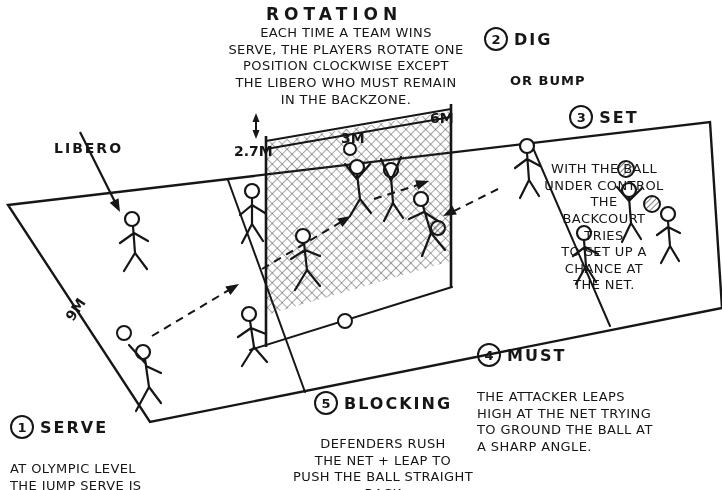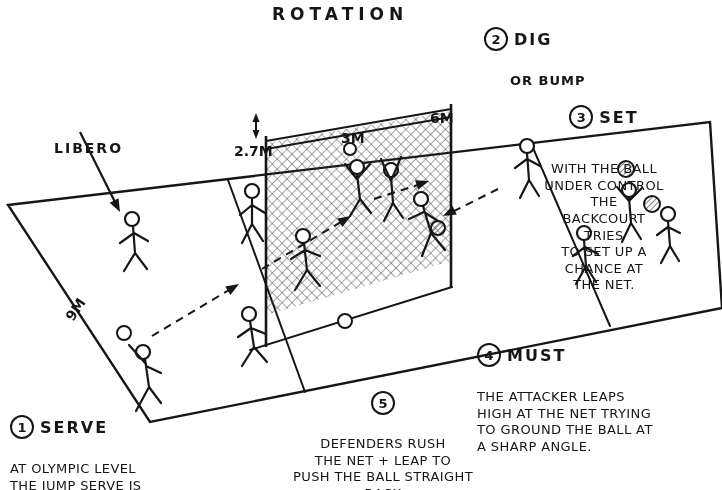--- a/index.html
+++ b/index.html
@@ -133,21 +133,26 @@
     <g stroke="#161616" stroke-width="2">
       <circle cx="124" cy="333" r="7" fill="#fff"></circle>
       <circle cx="350" cy="149" r="6" fill="#fff"></circle>
       <circle cx="345" cy="321" r="7" fill="#fff"></circle>
       <circle cx="438" cy="228" r="7" fill="url(#hatchp)"></circle>
       <circle cx="626" cy="169" r="8" fill="url(#hatchp)"></circle>
       <circle cx="652" cy="204" r="8" fill="url(#hatchp)"></circle>
     </g>
   </svg>
 
-  <div class="note rot-title" style="left:272px;top:4px;">ROTATION</div>
+  <div class="note rot-title" style="left:266px;top:4px;">ROTATION</div>
+  <div class="note body-txt center" style="left:212px;top:25px;width:268px;">EACH TIME A TEAM WINS
+SERVE, THE PLAYERS ROTATE ONE
+POSITION CLOCKWISE EXCEPT
+THE LIBERO WHO MUST REMAIN
+IN THE BACKZONE.</div>
 
   <div class="note" style="left:484px;top:8px;">
     <div class="head-row">
       <span class="circ">2</span>
       <span>DIG</span>
     </div>
     <div class="sub">OR BUMP</div>
   </div>
 
   <div class="note" style="left:543px;top:86px;width:122px;">
@@ -172,20 +177,21 @@
     </div>
     <div class="body-txt" style="white-space:pre-line;margin-top:3px;">THE ATTACKER LEAPS
 HIGH AT THE NET TRYING
 TO GROUND THE BALL AT
 A SHARP ANGLE.</div>
   </div>
 
   <div class="note" style="left:278px;top:372px;width:210px;">
     <div class="head-row" style="justify-content:center;">
       <span class="circ">5</span>
+      <span>BLOCKING</span>
     </div>
     <div class="body-txt center" style="white-space:pre-line;margin-top:2px;">DEFENDERS RUSH
 THE NET + LEAP TO
 PUSH THE BALL STRAIGHT
 BACK</div>
   </div>
 
   <div class="note" style="left:10px;top:396px;">
     <div class="head-row">
       <span class="circ">1</span>

